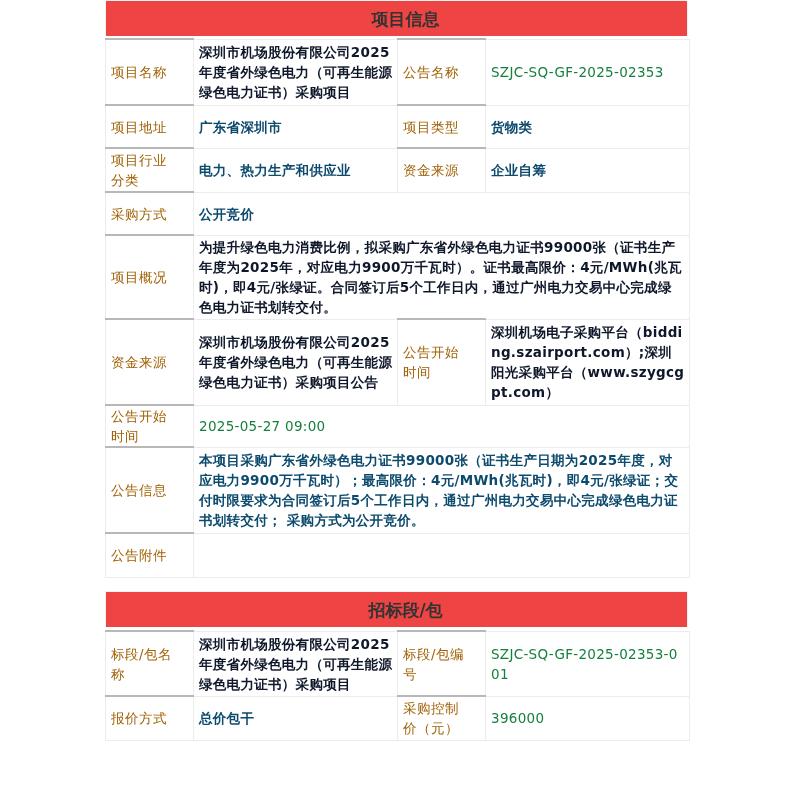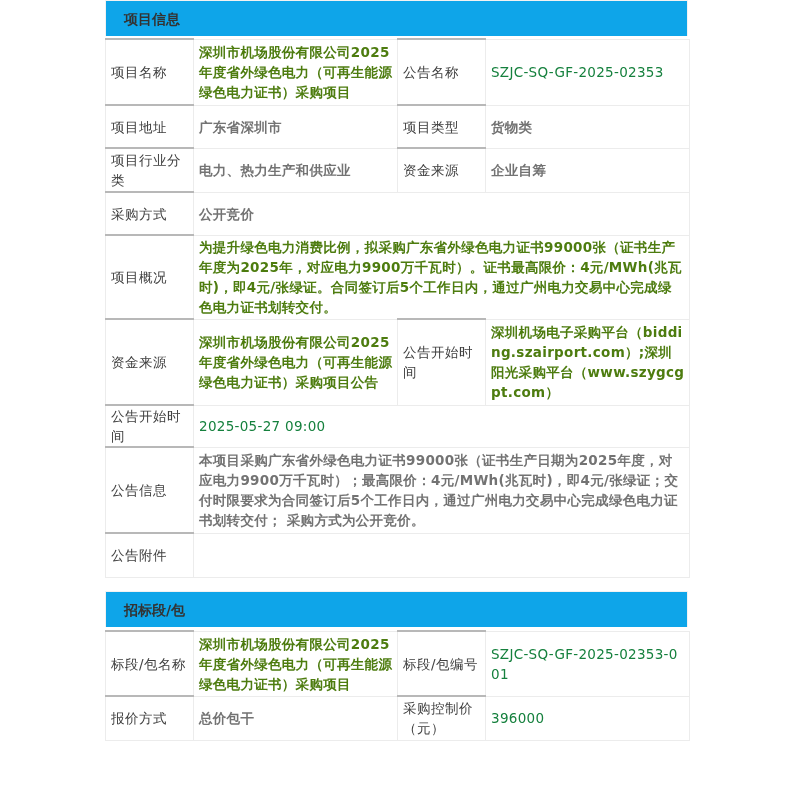--- a/index.html
+++ b/index.html
@@ -1,40 +1,40 @@
 <!DOCTYPE html>
 <html><head>
   <meta charset="utf-8">
   <style>
     * { box-sizing: border-box; margin: 0; padding: 0; }
     html, body { width: 793px; height: 795px; background: #ffffff; overflow: hidden; }
     body { font-family: "DejaVu Sans", "Liberation Sans", sans-serif; color: #333; position: relative; }
     .section-header {
       position: absolute; left: 105px; width: 583px; height: 36px;
-      border: 1px solid #f2f2f2; border-bottom: none; background: #0ea5e9;
-      font-size: 14px; font-weight: bold; color: #333;
-      padding-left: 18px; line-height: 36px;
+      border: 1px solid #f2f2f2; border-bottom: none; background: #ef4444;
+      font-size: 17px; font-weight: bold; color: #333;
+      padding-left: 18px; line-height: 36px; text-align: center;
     }
     table.info {
       position: absolute; left: 105px; width: 584px;
       border-collapse: collapse; table-layout: fixed;
     }
     table.info td {
       border: 1px solid #ececec;
       font-size: 13.5px; line-height: 20px;
       vertical-align: middle; word-break: break-all;
     }
     td.lbl {
-      color: #404040; padding: 0 6px 0 5px;
+      color: #a16207; padding: 0 16px 0 5px;
       border-top: 2px solid #b8b8b8 !important;
       letter-spacing: 0.5px;
     }
     td.val { color: #15803d; padding: 0 4px 0 5px; letter-spacing: 0.3px; }
-    td.val.bold { font-weight: bold; color: #737373; }
-    td.val.semi { font-weight: bold; color: #4d7c0f; }
+    td.val.bold { font-weight: bold; color: #0c4a6e; }
+    td.val.semi { font-weight: bold; color: #0f172a; }
   </style>
 </head>
 <body>
 
 <div class="section-header" style="top:0px;">项目信息</div>
 
 <table class="info" style="top:38px;">
   <colgroup>
     <col style="width:88px">
       <col style="width:204px">

